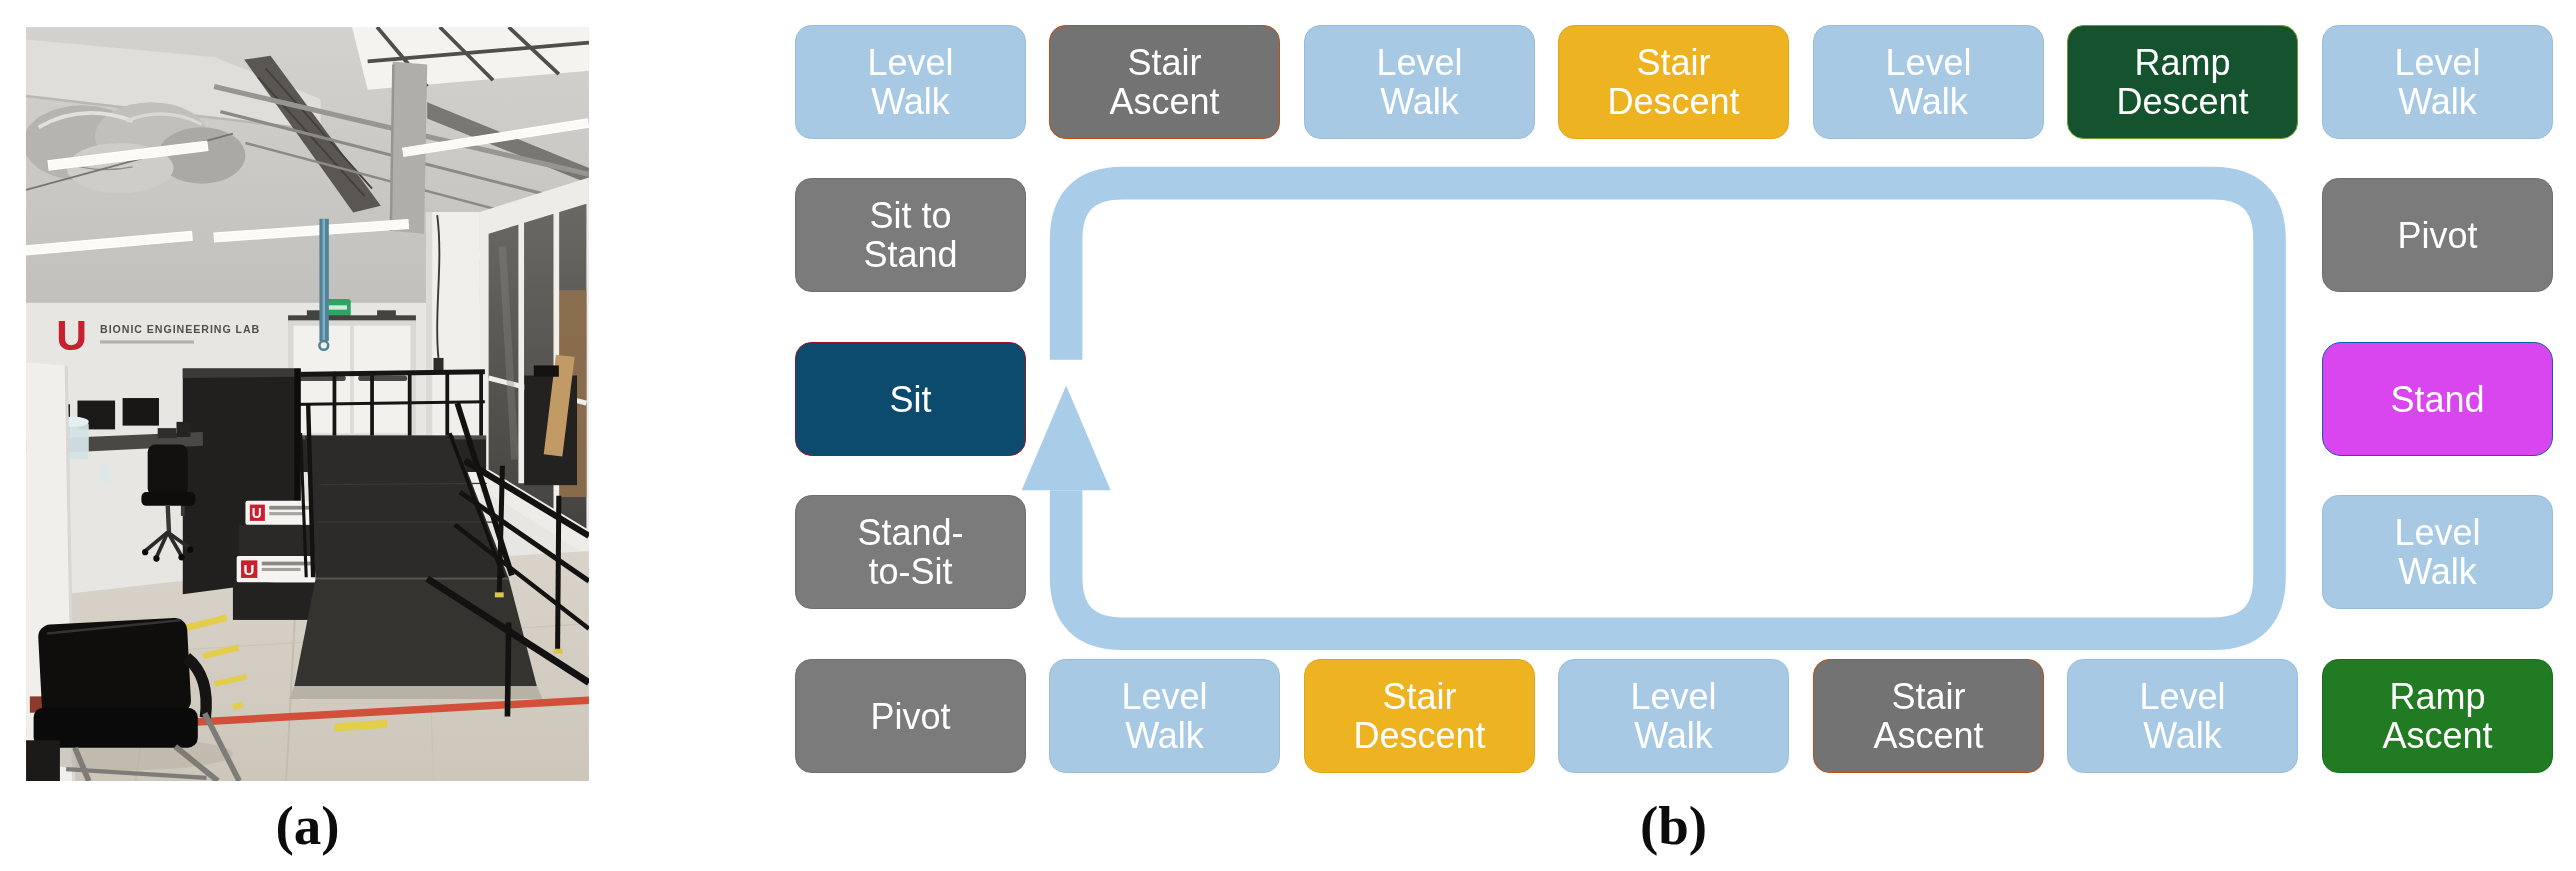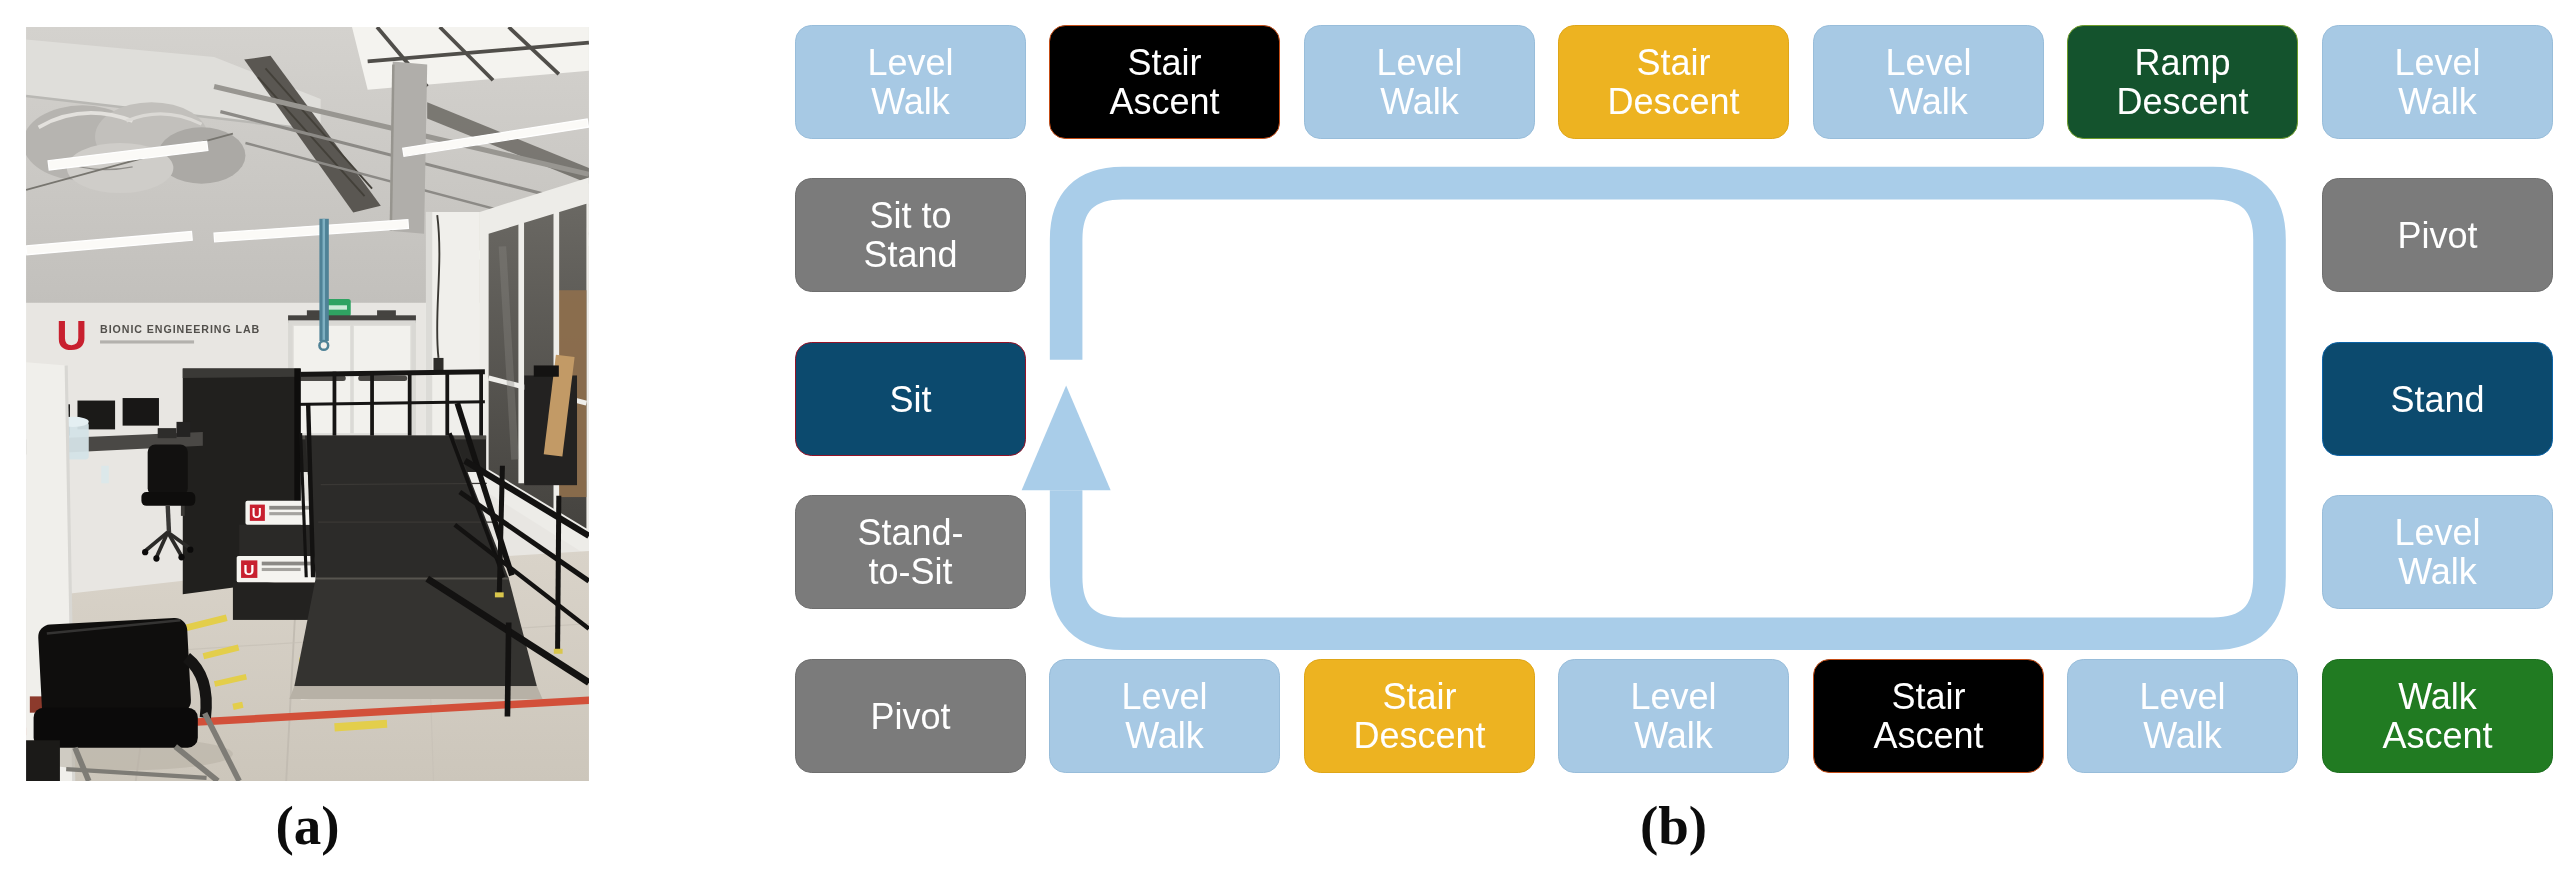--- a/index.html
+++ b/index.html
@@ -17,25 +17,25 @@
   .panel-label.a{left:26px;width:563px;}
   .panel-label.b{left:795px;width:1757px;}
 
   
   .dbox{position:absolute;width:231px;height:114px;border-radius:16.3px;
         display:flex;align-items:center;justify-content:center;
         box-sizing:border-box;border:1.9px solid transparent;}
   .dbox span{display:block;width:100%;padding:0 45px;text-align:center;
         font-size:36px;line-height:39px;color:#ffffff;}
   .c-lb{background:#A7C9E4;border-color:#98BDDA;}
-  .c-or{background:#000000;border-color:#C54C15;}
+  .c-or{background:#737373;border-color:#C54C15;}
   .c-yl{background:#EDB321;border-color:#DFA618;}
   .c-yg{background:#14532d;border-color:#6E9C2A;}
   .c-dg{background:#217B22;border-color:#1B6E1D;}
-  .c-bl{background:#0c4a6e;border-color:#0A62A6;}
+  .c-bl{background:#d946ef;border-color:#0A62A6;border-radius:19px;}
   .c-gy{background:#7B7B7B;border-color:#6E6E6E;}
   .c-cr{background:#0c4a6e;border-color:#951227;}
 
   .loop-svg{position:absolute;left:0;top:0;width:2576px;height:872px;pointer-events:none;}
 </style>
 </head>
 <body>
 
 <div class="photo">
 <svg viewBox="0 0 898 1203" xmlns="http://www.w3.org/2000/svg">
@@ -351,18 +351,18 @@
 <div class="dbox c-lb" style="left:1558px;top:659px">
     <span>Level Walk</span>
   </div>
 <div class="dbox c-or" style="left:1813px;top:659px">
     <span>Stair Ascent</span>
   </div>
 <div class="dbox c-lb" style="left:2067px;top:659px">
     <span>Level Walk</span>
   </div>
 <div class="dbox c-dg" style="left:2322px;top:659px">
-    <span>Walk Ascent</span>
+    <span>Ramp Ascent</span>
   </div>
 
 <div class="panel-label a">(a)</div>
 <div class="panel-label b">(b)</div>
 
 
 </body></html>

